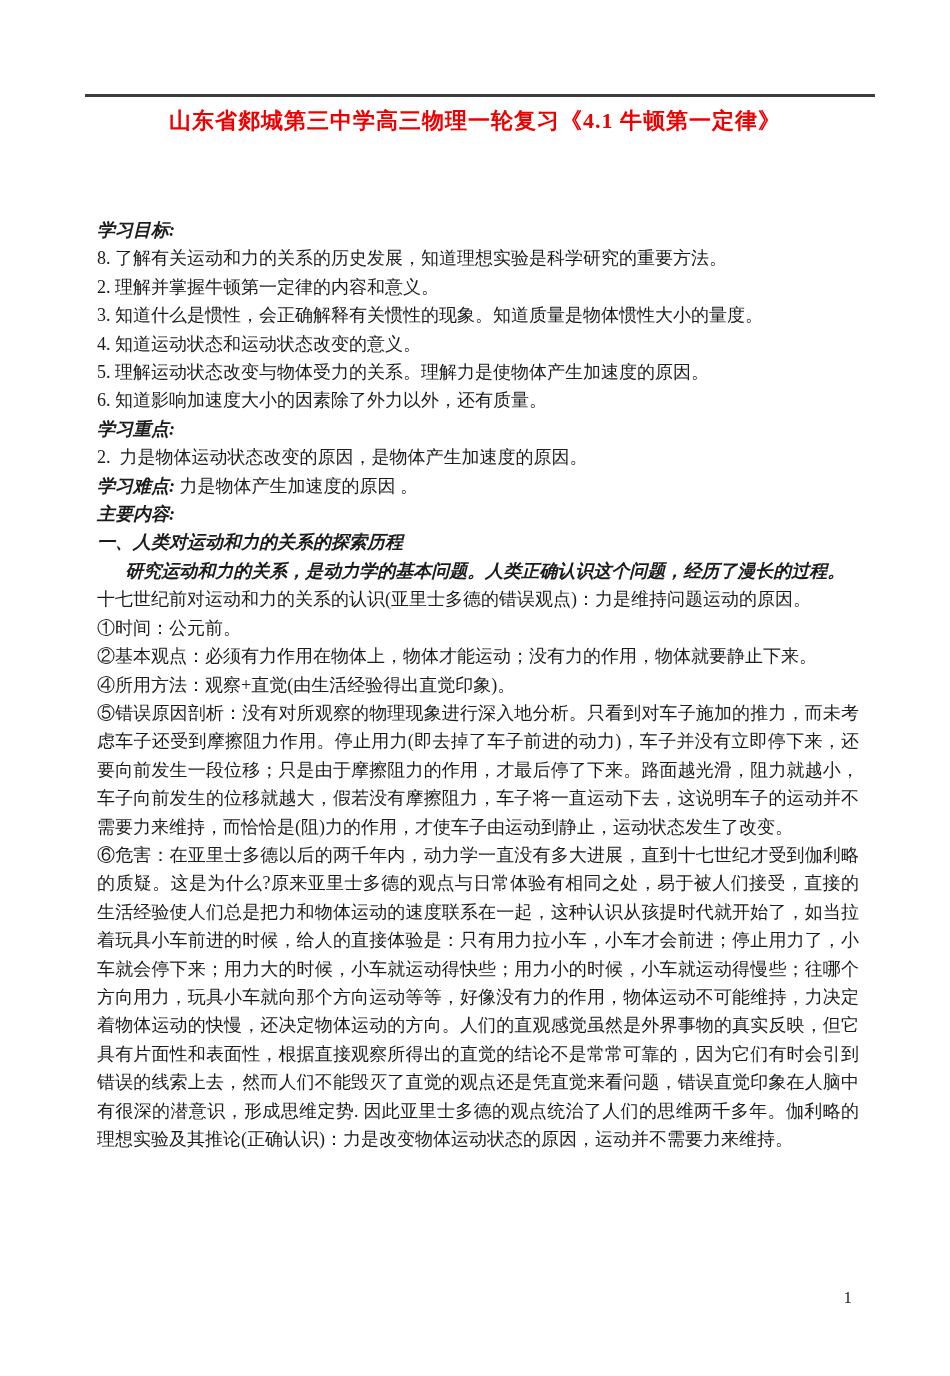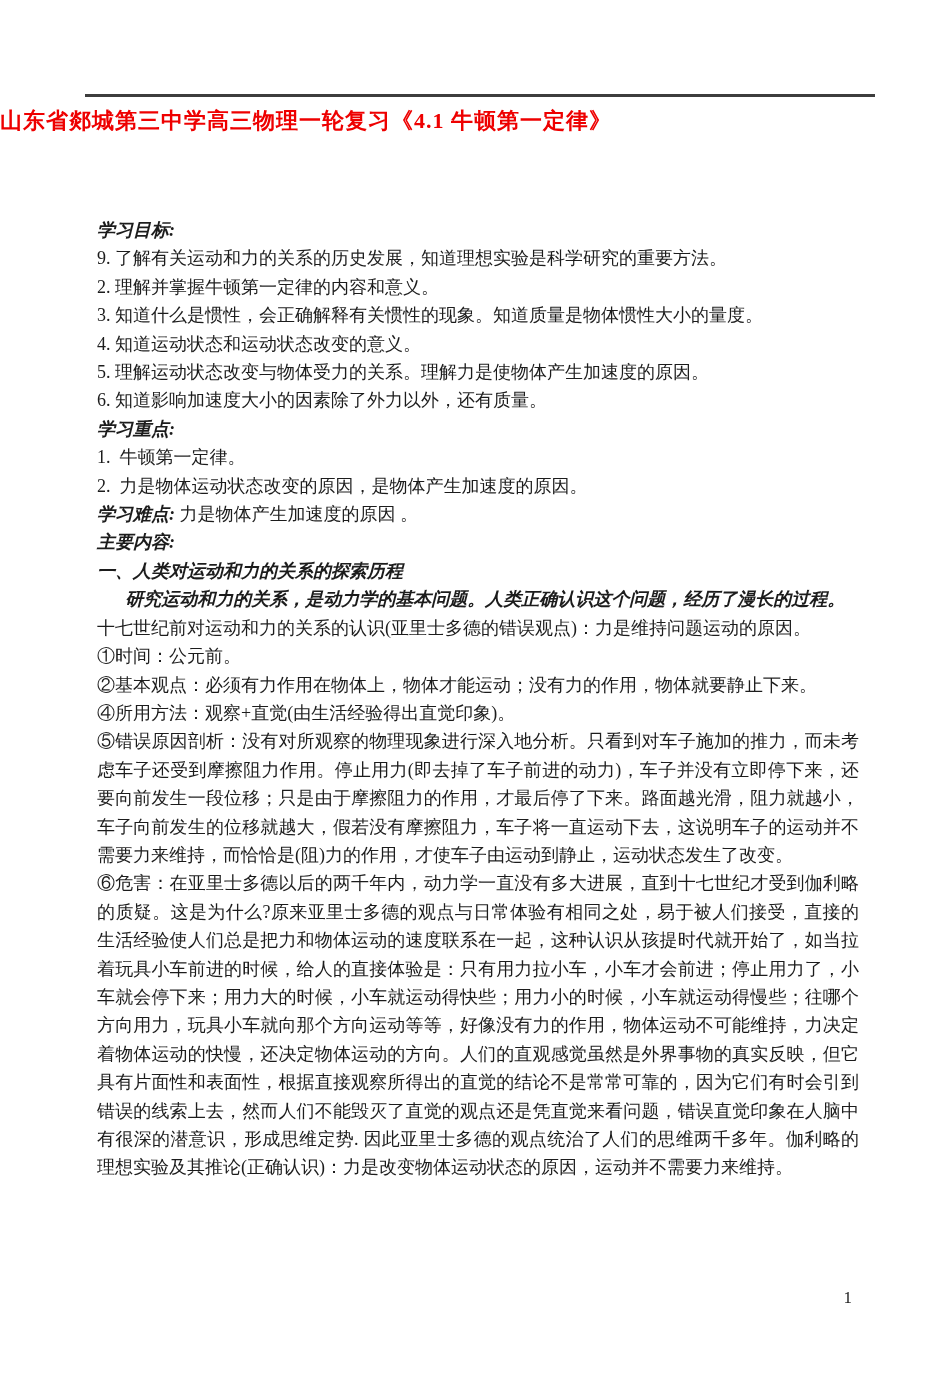--- a/index.html
+++ b/index.html
@@ -20,21 +20,21 @@
     top: 94px;
     width: 790px;
     height: 3px;
     background: #3d3d3d;
   }
   .doc-title {
     position: absolute;
     left: 0;
     top: 106px;
     width: 100%;
-    text-align: left;
+    text-align: center;
     font-size: 22px;
     font-weight: bold;
     letter-spacing: 1px;
     color: #ee0000;
   }
   .content {
     position: absolute;
     left: 97px;
     top: 216px;
     width: 762px;
@@ -55,28 +55,27 @@
   }
 </style>
 </head>
 <body>
 
 <div class="page">
   <div class="header-rule"></div>
   <div class="doc-title">山东省郯城第三中学高三物理一轮复习《4.1 牛顿第一定律》</div>
   <div class="content">
       <p class="blk heading"><span class="bold">学习目标:</span></p>
-      <p class="blk body"><span>9. 了解有关运动和力的关系的历史发展，知道理想实验是科学研究的重要方法。</span></p>
+      <p class="blk body"><span>8. 了解有关运动和力的关系的历史发展，知道理想实验是科学研究的重要方法。</span></p>
       <p class="blk body"><span>2. 理解并掌握牛顿第一定律的内容和意义。</span></p>
       <p class="blk body"><span>3. 知道什么是惯性，会正确解释有关惯性的现象。知道质量是物体惯性大小的量度。</span></p>
       <p class="blk body"><span>4. 知道运动状态和运动状态改变的意义。</span></p>
       <p class="blk body"><span>5. 理解运动状态改变与物体受力的关系。理解力是使物体产生加速度的原因。</span></p>
       <p class="blk body"><span>6. 知道影响加速度大小的因素除了外力以外，还有质量。</span></p>
       <p class="blk heading"><span class="bold">学习重点:</span></p>
-      <p class="blk body"><span>1.&nbsp;&nbsp;牛顿第一定律。</span></p>
       <p class="blk body"><span>2.&nbsp;&nbsp;力是物体运动状态改变的原因，是物体产生加速度的原因。</span></p>
       <p class="blk body"><span class="bold">学习难点:</span><span>&nbsp;力是物体产生加速度的原因&nbsp;。</span></p>
       <p class="blk heading"><span class="bold">主要内容:</span></p>
       <p class="blk heading"><span class="bold">一、人类对运动和力的关系的探索历程</span></p>
       <p class="blk bold-indent"><span class="bold">研究运动和力的关系，是动力学的基本问题。人类正确认识这个问题，经历了漫长的过程。</span></p>
       <p class="blk body"><span>十七世纪前对运动和力的关系的认识(亚里士多德的错误观点)：力是维持问题运动的原因。</span></p>
       <p class="blk body"><span>①时间：公元前。</span></p>
       <p class="blk body"><span>②基本观点：必须有力作用在物体上，物体才能运动；没有力的作用，物体就要静止下来。</span></p>
       <p class="blk body"><span>④所用方法：观察+直觉(由生活经验得出直觉印象)。</span></p>
       <p class="blk body"><span>⑤错误原因剖析：没有对所观察的物理现象进行深入地分析。只看到对车子施加的推力，而未考虑车子还受到摩擦阻力作用。停止用力(即去掉了车子前进的动力)，车子并没有立即停下来，还要向前发生一段位移；只是由于摩擦阻力的作用，才最后停了下来。路面越光滑，阻力就越小，车子向前发生的位移就越大，假若没有摩擦阻力，车子将一直运动下去，这说明车子的运动并不需要力来维持，而恰恰是(阻)力的作用，才使车子由运动到静止，运动状态发生了改变。</span></p>

